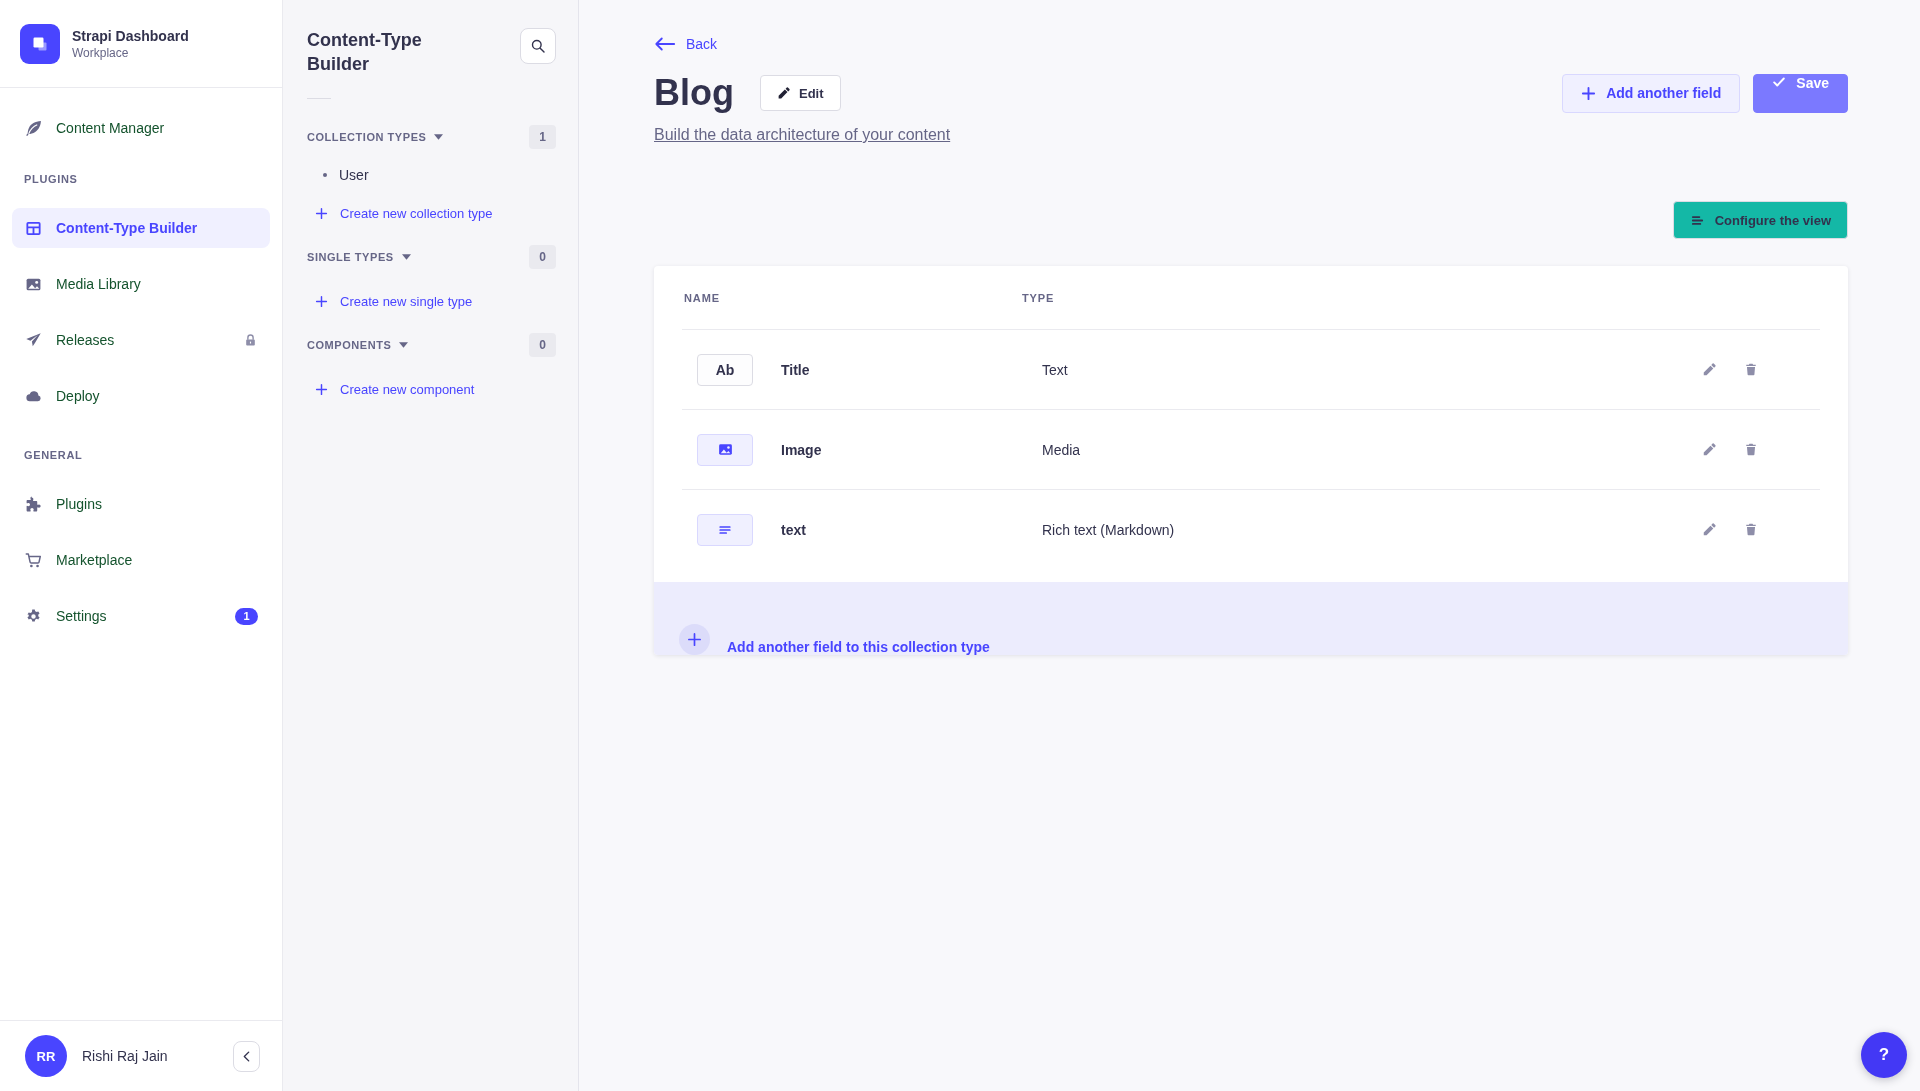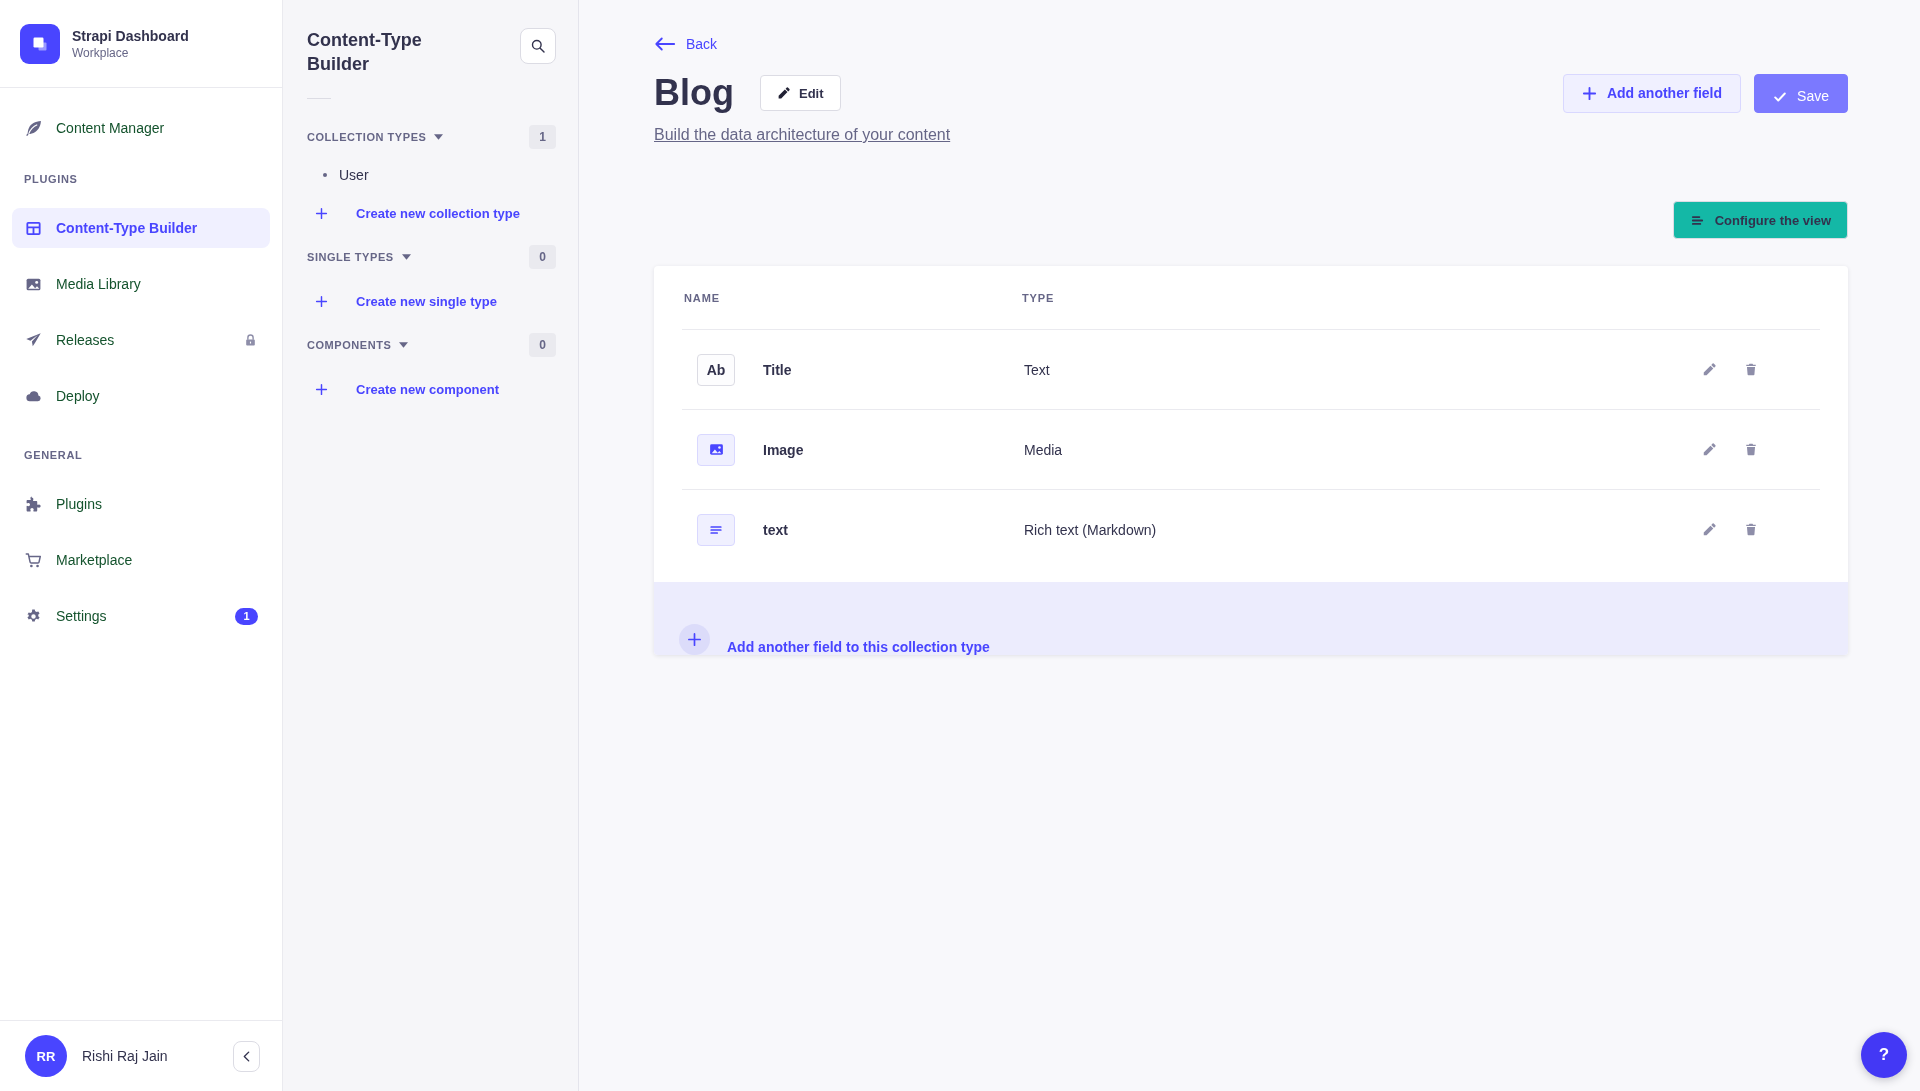--- a/index.html
+++ b/index.html
@@ -88,22 +88,22 @@
     border-radius:4px; color:#666687; font-size:12px; font-weight:600;
     display:flex; align-items:center; justify-content:center;
   }
   .subnav-list-item {
     display:flex; align-items:center; gap:12px; height:40px;
     padding-left:16px; margin-top:6px; cursor:pointer;
   }
   .subnav-list-item .bullet { width:4px; height:4px; border-radius:50%; background:#666687; }
   .subnav-list-item .item-label { font-size:14px; color:#32324d; }
   .subnav-action {
-    display:flex; align-items:center; gap:28px; height:36px;
-    padding-left:8px; color:#4945ff; font-size:13px; font-weight:700; cursor:pointer;
+    display:flex; align-items:center; gap:12px; height:36px;
+    padding-left:8px; color:#4945ff; font-size:13px; font-weight:400; cursor:pointer;
   }
 
   
   .main { flex:1; background:#f8f8fb; position:relative; padding:36px 72px 0 75px; }
   .back-link { display:inline-flex; align-items:center; gap:10px; cursor:pointer; }
   .back-link .back-text { color:#4945ff; font-size:14px; font-weight:500; }
 
   .title-row { display:flex; align-items:center; margin-top:17px; }
   .page-title { font-size:36px; font-weight:700; color:#32324d; line-height:40px; }
   .edit-btn {
@@ -112,23 +112,23 @@
     display:flex; align-items:center; gap:9px;
     font-size:13px; font-weight:700; color:#32324d;
   }
   .title-actions { margin-left:auto; display:flex; gap:13px; }
   .add-field-btn {
     height:39px; padding:0 18px; background:#f0f0ff; border:1px solid #d9d8ff;
     border-radius:4px; cursor:pointer; display:flex; align-items:center; gap:10px;
     font-size:14px; font-weight:600; color:#4945ff;
   }
   .save-btn {
-    height:39px; padding:8px 18px; background:#7b79ff; border:1px solid #7b79ff;
-    border-radius:4px; cursor:pointer; display:flex; align-items:flex-end; gap:10px;
-    font-size:14px; font-weight:400; color:#ffffff;
+    height:39px; padding:0 18px; background:#7b79ff; border:1px solid #7b79ff;
+    border-radius:4px; cursor:pointer; display:flex; align-items:flex-start; gap:10px;
+    font-size:14px; font-weight:700; color:#ffffff;
   }
   .page-subtitle { margin-top:13px; font-size:16px; color:#666687;text-decoration:underline; }
 
   .configure-row { display:flex; justify-content:flex-end; margin-top:57px; }
   .configure-btn {
     height:38px; padding:0 16px; background:#14b8a6; border:1px solid #dcdce4;
     border-radius:4px; cursor:pointer; display:flex; align-items:center; gap:10px;
     font-size:13px; font-weight:600; color:#32324d;
   }
 
@@ -140,21 +140,21 @@
     height:63px; display:flex; align-items:center; padding:0 28px 0 30px;
     font-size:11px; font-weight:700; letter-spacing:.08em; color:#666687;
   }
   .col-name-h { width:338px; }
   .col-type-h { flex:1; }
   .t-row {
     height:80px; display:flex; align-items:center;
     margin:0 28px; border-top:1px solid #eaeaef; padding-left:15px;
   }
   .field-icon-box {
-    width:38px; height:32px; border-radius:4px; flex:none;
+    width:56px; height:32px; border-radius:4px; flex:none;
     display:flex; align-items:center; justify-content:center;
   }
   .field-icon-box.text-style { background:#fdfdfe; border:1px solid #dcdce4; font-size:14px; font-weight:700; color:#32324d; }
   .field-icon-box.purple-style { background:#f0f0ff; border:1px solid #d9d8ff; }
   .cell-name { width:261px; margin-left:28px; font-size:14px; font-weight:700; color:#32324d; }
   .cell-type { flex:1; font-size:14px; color:#32324d; }
   .row-actions { display:flex; align-items:center; gap:28px; margin-right:62px; }
   .icon-btn { background:none; border:none; cursor:pointer; padding:0; display:flex; }
 
   .card-spacer { height:13px; }

